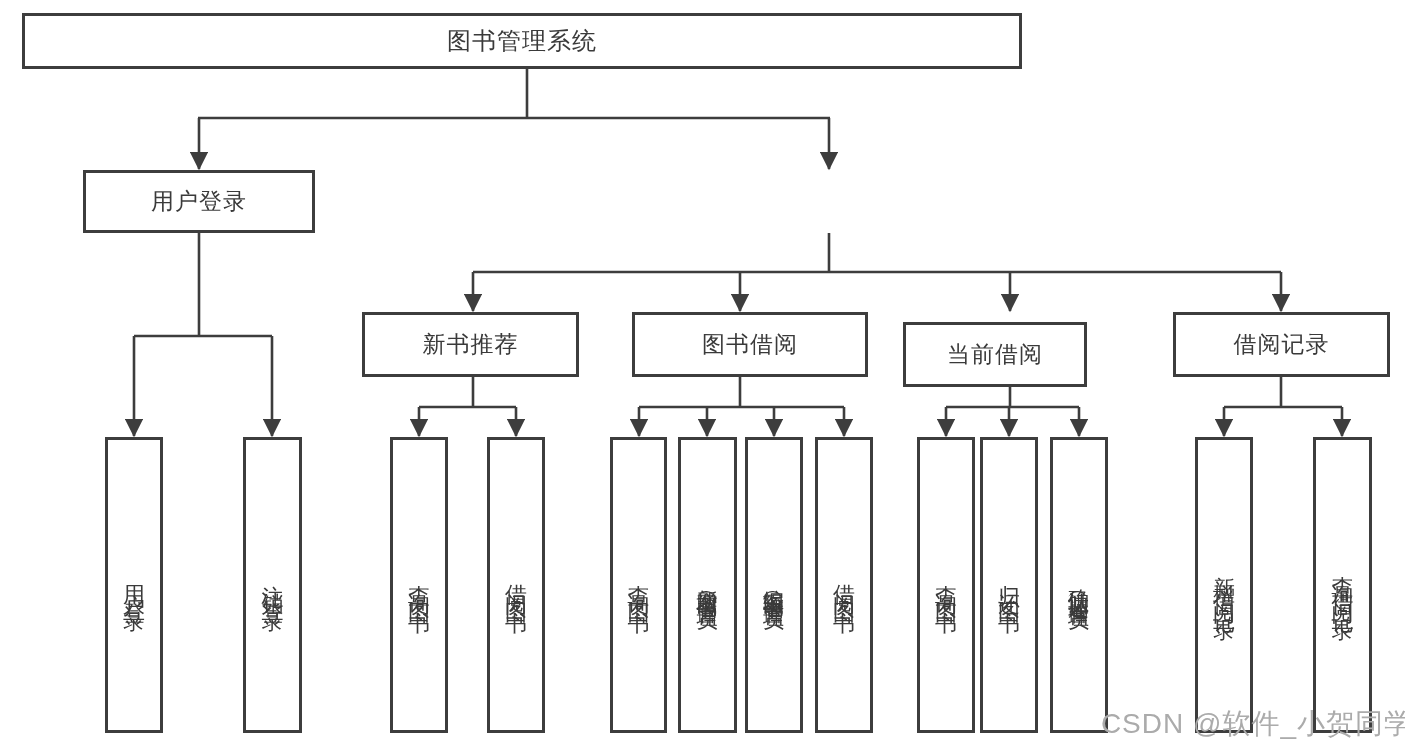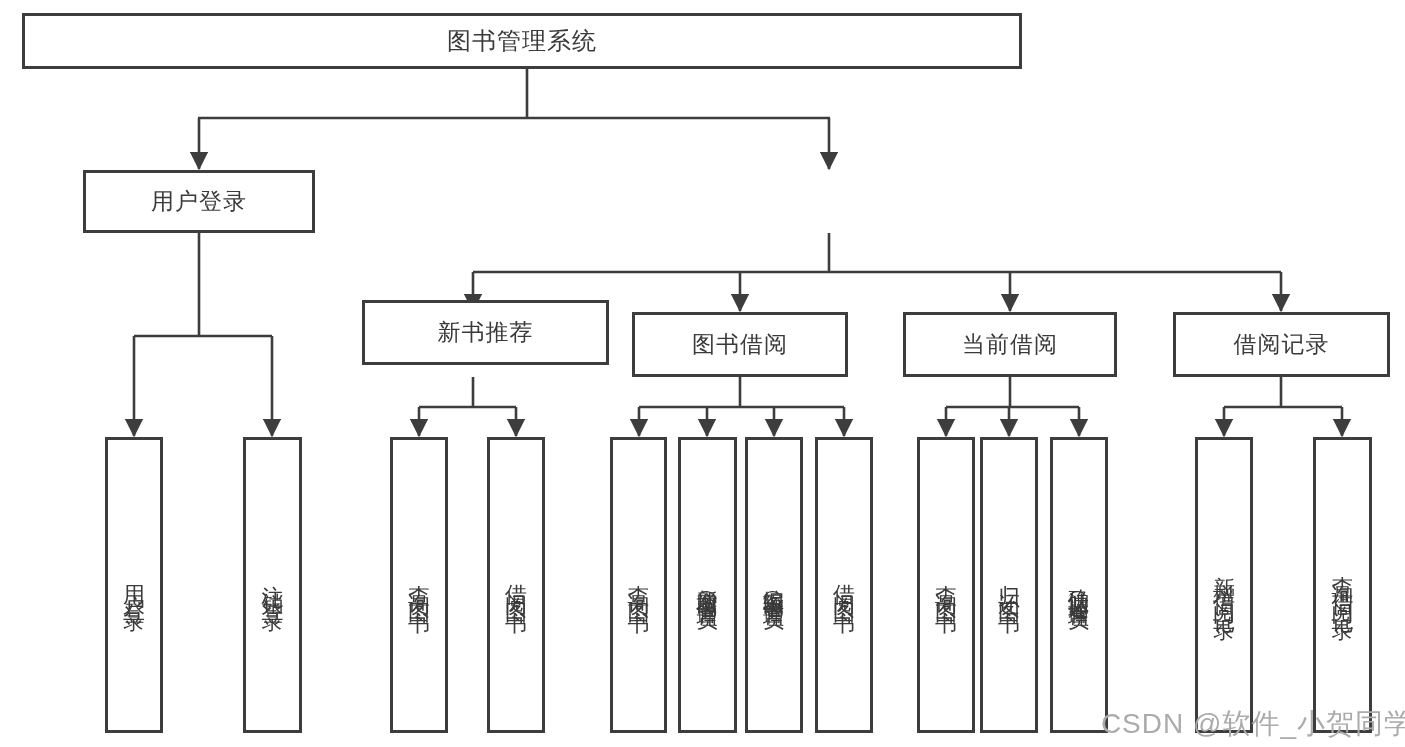--- a/index.html
+++ b/index.html
@@ -135,27 +135,27 @@
   </svg>
 
   <div class="box" style="left:22px; top:13px; width:1000px; height:56px">
     <span class="root-label">图书管理系统</span>
   </div>
 
   <div class="box" style="left:83px; top:170px; width:232px; height:63px">
     <span class="hlabel">用户登录</span>
   </div>
 
-  <div class="box" style="left:362px; top:300px; width:247px; height:65px">
+  <div class="box" style="left:362px; top:312px; width:217px; height:65px">
     <span class="hlabel">新书推荐</span>
   </div>
-  <div class="box" style="left:632px; top:312px; width:216px; height:65px">
+  <div class="box" style="left:632px; top:312px; width:236px; height:65px">
     <span class="hlabel">图书借阅</span>
   </div>
-  <div class="box" style="left:903px; top:312px; width:214px; height:65px">
+  <div class="box" style="left:903px; top:322px; width:184px; height:65px">
     <span class="hlabel">当前借阅</span>
   </div>
   <div class="box" style="left:1173px; top:312px; width:217px; height:65px">
     <span class="hlabel">借阅记录</span>
   </div>
 
   <div class="leaf" style="left:105px; width:58px">
     <span class="vtext">用户登录</span>
   </div>
   <div class="leaf" style="left:243px; width:59px">

